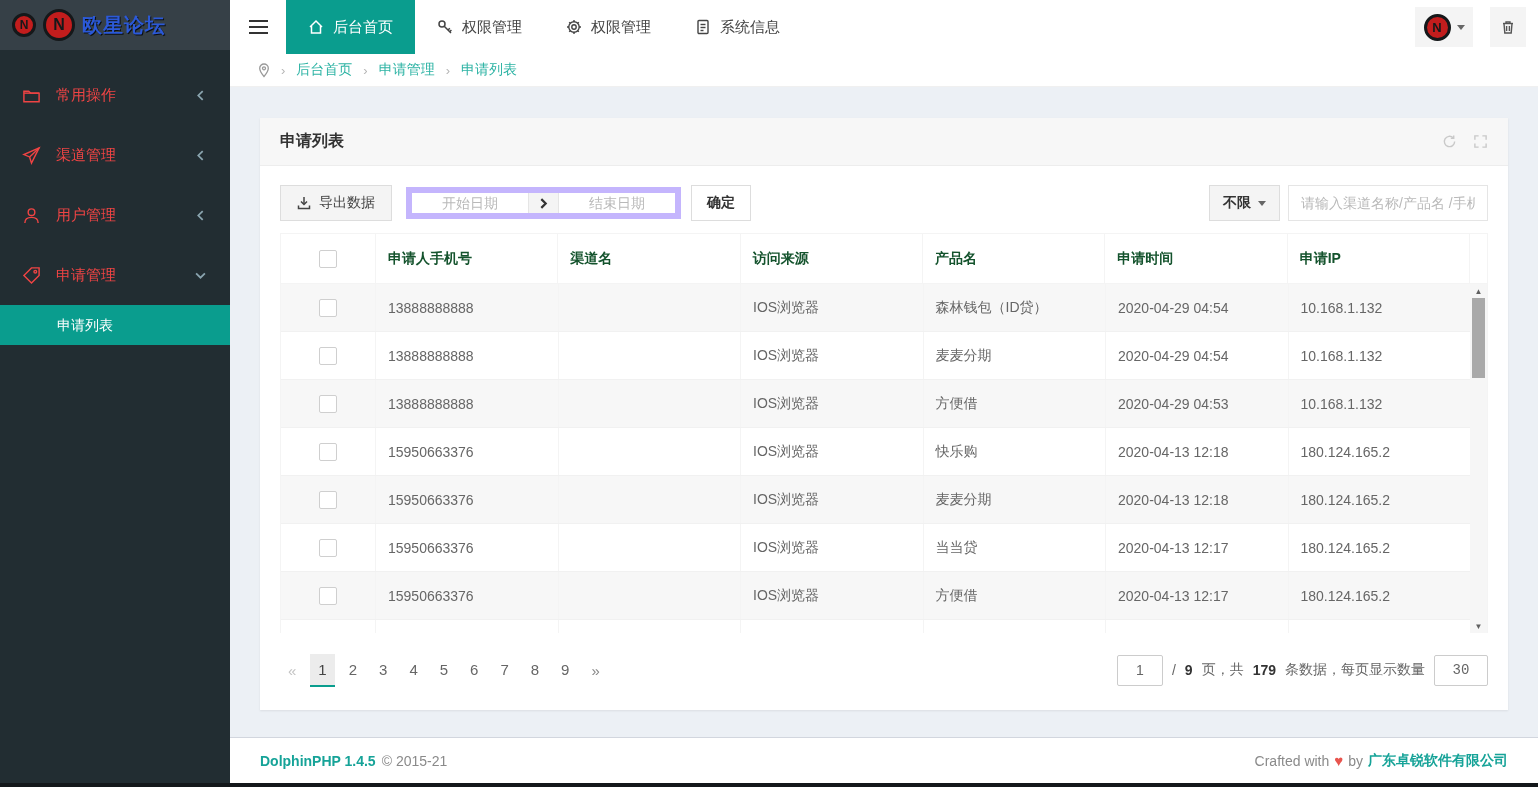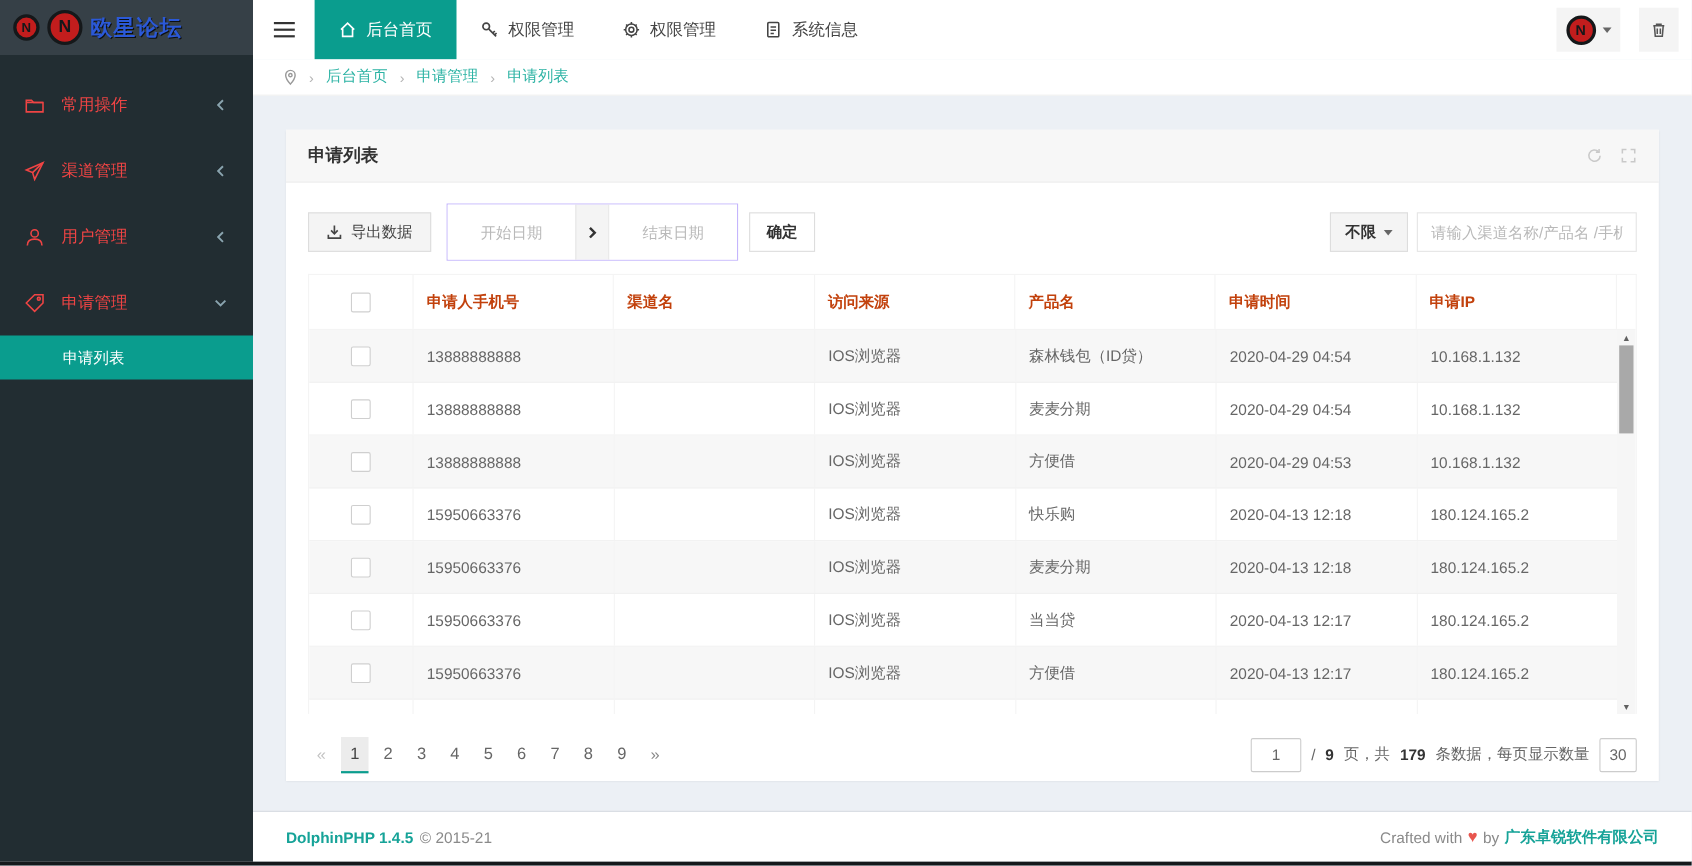--- a/index.html
+++ b/index.html
@@ -50,39 +50,39 @@
   .panel-header { height:48px; background:#f7f7f7; border-bottom:1px solid #ededed; display:flex; align-items:center; padding:0 20px; }
   .panel-title { font-size:16px; font-weight:bold; color:#333; }
   .panel-tools { margin-left:auto; display:flex; gap:16px; color:#c9c9c9; }
   .panel-tools svg { width:15px; height:15px; cursor:pointer; }
   .panel-body { padding:19px 20px 0; }
 
   .toolbar { display:flex; align-items:center; }
   .btn { height:36px; display:flex; align-items:center; gap:8px; font-size:14px; cursor:pointer;
     background:#f4f4f4; border:1px solid #ddd; color:#444; padding:0 16px; }
   .btn svg { width:14px; height:14px; }
-  .input-group { display:flex; height:52px; border:1px solid #c4b5fd; margin-left:14px; }
+  .input-group { display:flex; height:32px; border:6px solid #c4b5fd; margin-left:14px; }
   .input-group input { width:116px; border:none; outline:none; font-size:14px; text-align:center; color:#555;
     font-family:inherit; }
   .input-group input::placeholder { color:#b9b9b9; }
   .arrow-btn { width:31px; background:#f4f4f4; border-left:1px solid #e5e5e5; border-right:1px solid #e5e5e5;
     display:flex; align-items:center; justify-content:center; color:#333; cursor:pointer; }
   .arrow-btn svg { width:11px; height:11px; }
   .btn-confirm { margin-left:10px; background:#fff; font-weight:bold; color:#333; padding:0 15px; }
   .toolbar-right { margin-left:auto; display:flex; align-items:flex-end; }
   .btn-filter { font-weight:bold; color:#333; padding:0 13px; gap:7px; }
   .search-input { width:200px; height:36px; border:1px solid #e5e5e5; margin-left:8px; padding:0 12px;
     font-size:14px; color:#555; outline:none; font-family:inherit; }
   .search-input::placeholder { color:#b9b9b9; }
 
   
   .table-wrap { margin-top:12px; border:1px solid #f4f4f4; border-bottom:none; position:relative; height:400px; overflow:hidden; }
   .thead { display:flex; height:50px; border-bottom:1px solid #f4f4f4; }
   .th, .td { display:flex; align-items:center; font-size:14px; border-right:1px solid #f4f4f4; padding:0 10px 0 12px; overflow:hidden; white-space:nowrap; }
-  .th { font-weight:bold; color:#c2410c; }
+  .th { font-weight:bold; color:#14532d; }
   .td { color:#666; }
   .col-check { width:95px; flex-shrink:0; justify-content:center; padding:0; }
   .col { flex:1 1 0; }
   .th:last-of-type, .td:last-of-type { border-right:none; }
   .scroll-filler { width:17px; flex-shrink:0; }
   .tbody { height:350px; margin-right:17px; overflow:hidden; }
   .tr { display:flex; height:48px; border-bottom:1px solid #f1f1f1; }
   .tr.odd { background:#f7f7f7; }
   .checkbox { width:18px; height:18px; background:#fff; border:1px solid #cfcfcf; border-radius:2px; cursor:pointer; }
   .scrollbar { position:absolute; top:50px; right:0; bottom:0; width:17px; background:#f6f6f6; }
@@ -93,21 +93,21 @@
   
   .pager-row { display:flex; align-items:center; margin-top:17px; height:40px; }
   .page, .page-ctl { min-width:24px; padding:7px 8px; margin-right:6px; text-align:center; font-size:15px;
     color:#666; cursor:pointer; }
   .page-ctl.prev { color:#c3c3c3; }
   .page-ctl.next { color:#888; }
   .page.active { background:#ececec; border-bottom:2px solid #0a9d8e; color:#444; }
   .pager-right { margin-left:auto; display:flex; align-items:center; gap:9px; font-size:14px; color:#666; }
   .pg-input { width:46px; height:31px; border:1px solid #ccc; border-radius:2px; text-align:center; font-size:14px;
     color:#666; outline:none; font-family:inherit; }
-  .pg-input.small { width:34px; }
+  .pg-input.small { width:54px;font-family:Liberation Mono, monospace; }
   .pager-right b { color:#333; }
 
   
   .footer { height:46px; background:#fff; border-top:1px solid #d2d6de; display:flex; align-items:center;
     padding:0 30px; font-size:14px; color:#8a8a8a; flex-shrink:0; margin-top:27px; }
   .ft-brand { color:#16a398; font-weight:bold; margin-right:6px; }
   .ft-right { margin-left:auto; display:flex; align-items:center; gap:5px; }
   .heart { color:#e8554e; font-size:15px; }
   .ft-company { color:#16a398; font-weight:bold; }
 

